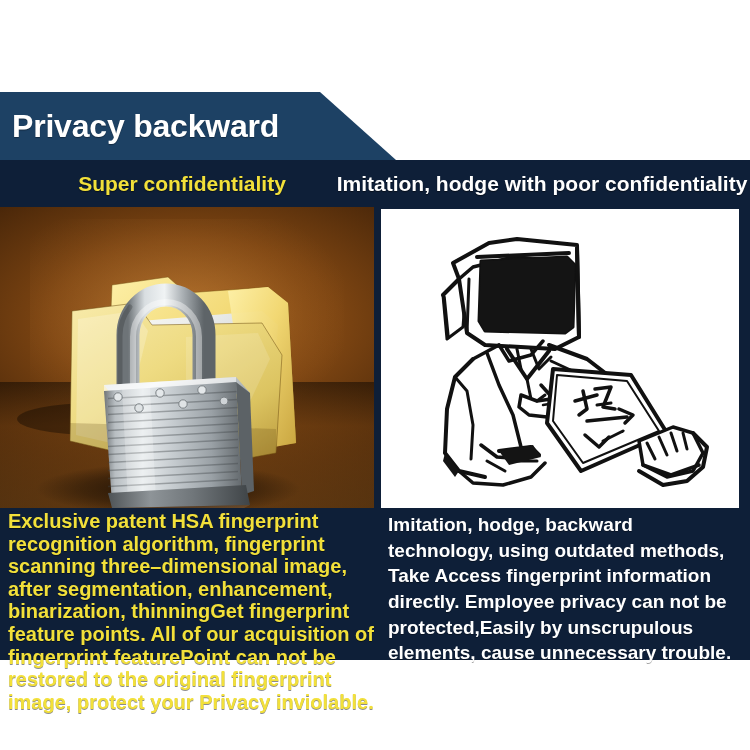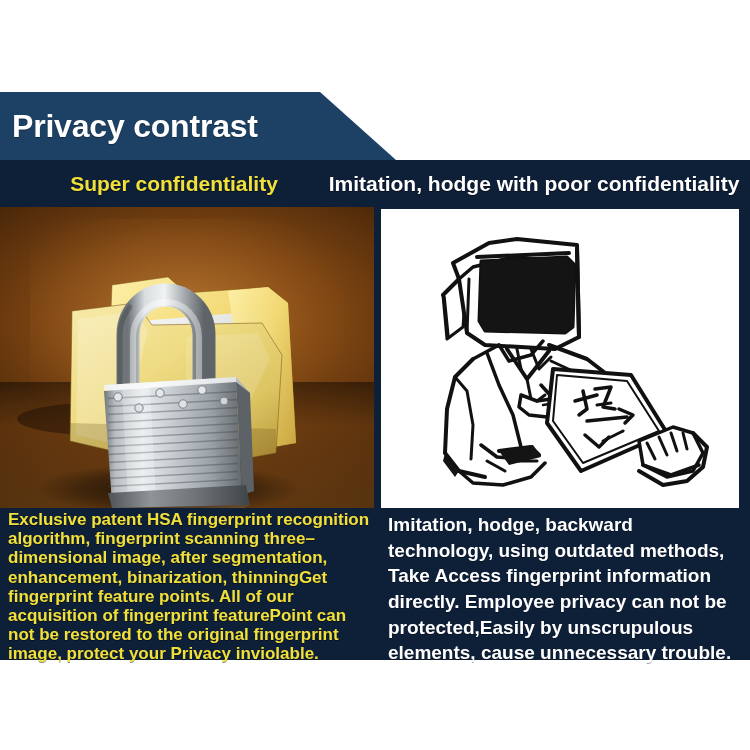--- a/index.html
+++ b/index.html
@@ -54,20 +54,21 @@
   }
 
   
   .subhead-row {
     position: absolute;
     left: 0;
     top: 160px;
     width: 720px;
     height: 47px;
     display: flex;
+    padding-left: 8px;
   }
   .subhead {
     display: flex;
     align-items: center;
     font-size: 21px;
     font-weight: bold;
     white-space: nowrap;
   }
   .subhead.left {
     width: 378px;
@@ -122,40 +123,40 @@
   .caption {
     position: absolute;
     font-weight: bold;
     line-height: 1.13;
   }
   .caption.left {
     left: 8px;
     top: 510px;
     width: 366px;
     color: #f2e03a;
-    font-size: 17px;
+    font-size: 20px;
     text-shadow: 0 1px 0 rgba(0,0,0,0.45);
   }
   .caption.right {
     left: 388px;
     top: 512px;
     width: 352px;
     color: #ffffff;
     font-size: 19px;
     line-height: 1.35;
     text-shadow: 0 1px 0 rgba(0,0,0,0.35);
   }
 </style>
 </head>
 <body>
 
 <div class="poster">
 
   <div class="title-banner">
-    <div class="title-text">Privacy contrast</div>
+    <div class="title-text">Privacy backward</div>
   </div>
 
   <div class="panel"></div>
 
   <div class="subhead-row">
     <div class="subhead left">Super confidentiality</div>
     <div class="subhead right">Imitation, hodge with poor confidentiality</div>
   </div>
 
   <div class="photo-left">

